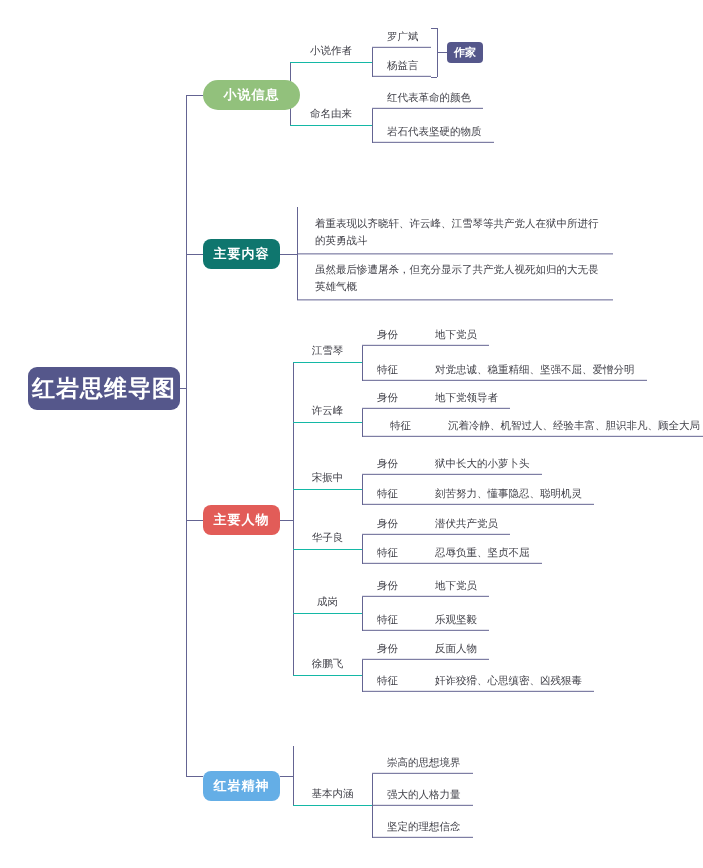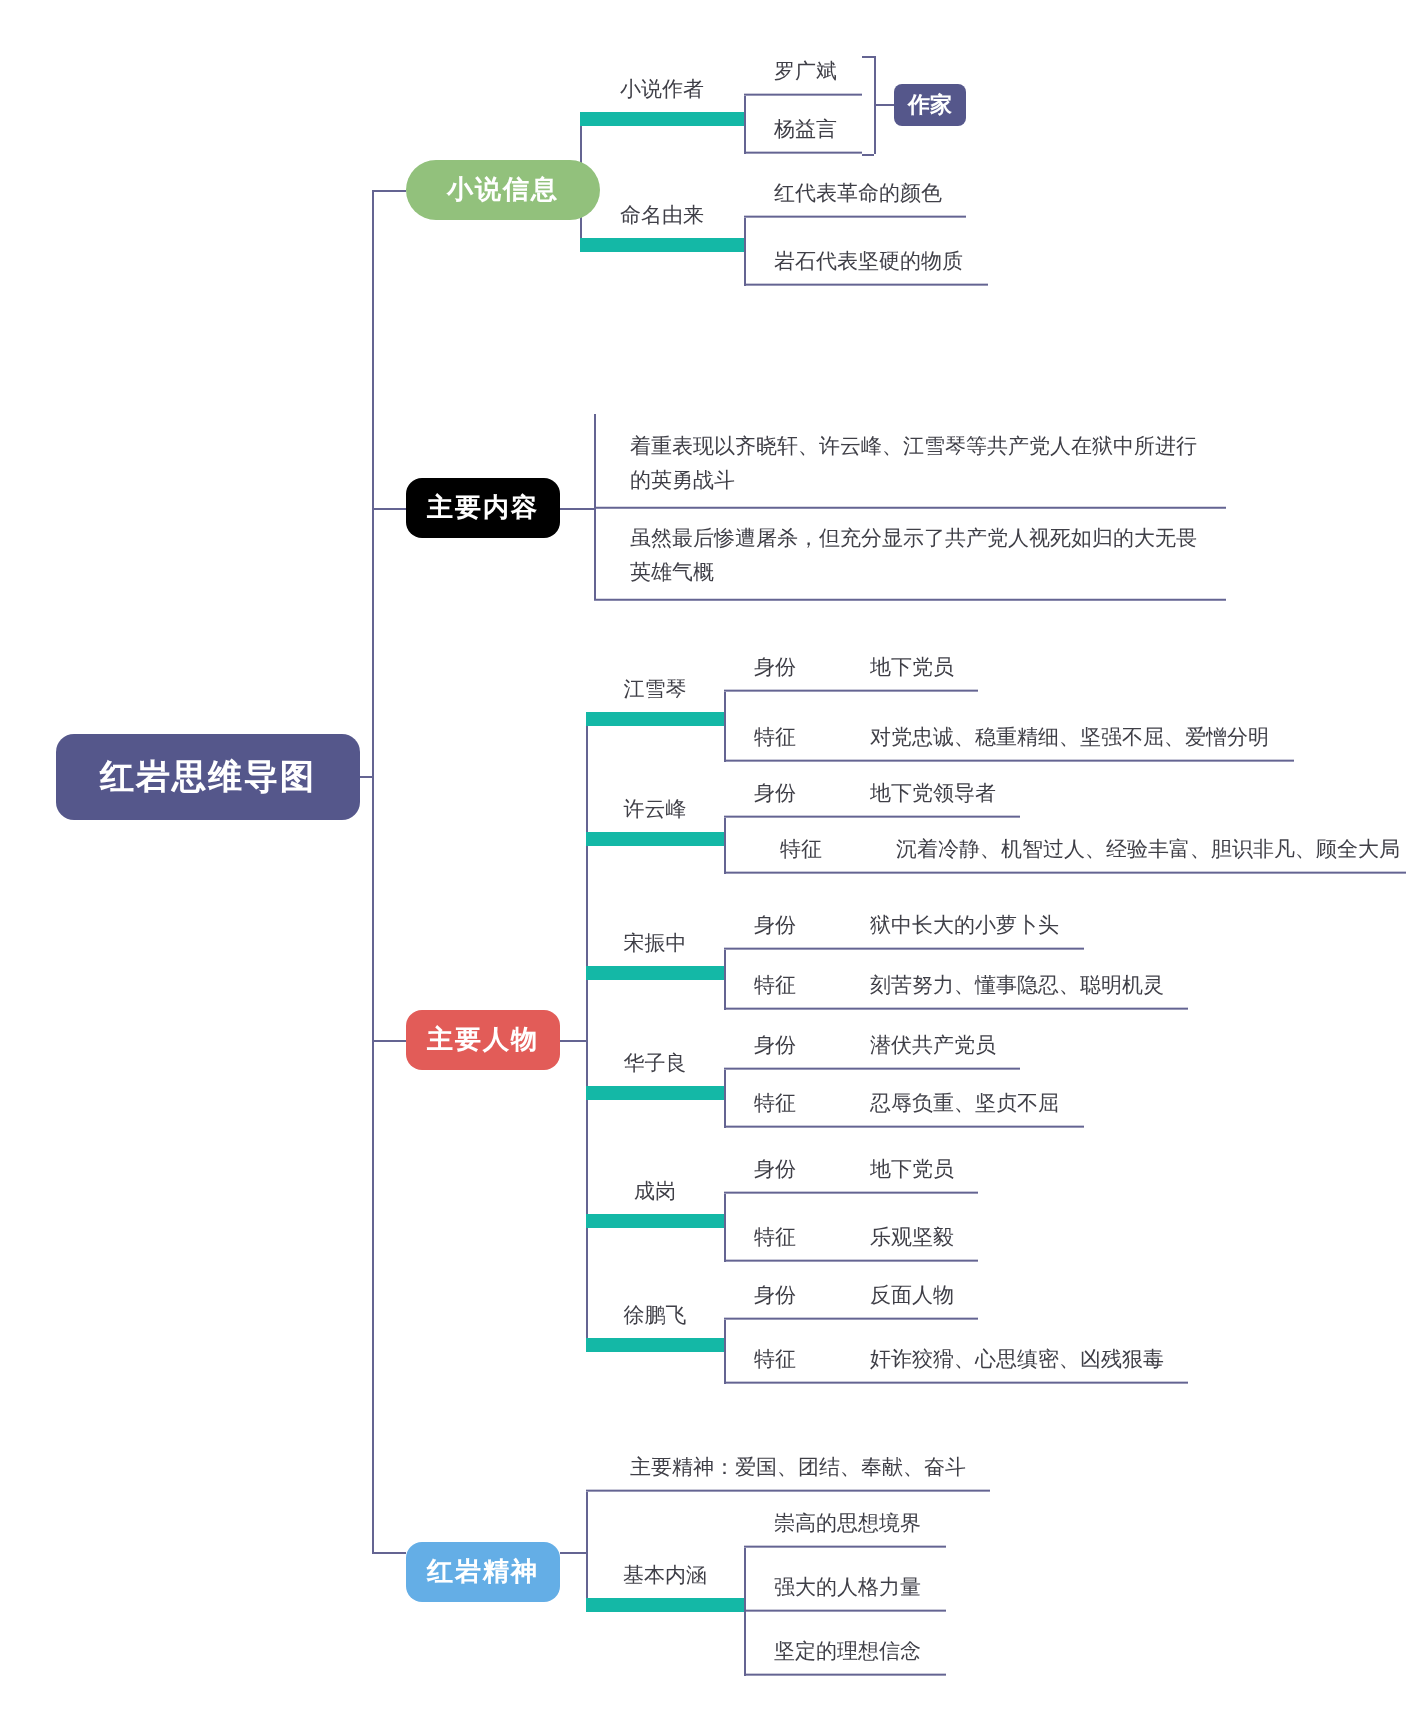--- a/index.html
+++ b/index.html
@@ -5,26 +5,26 @@
   html,body{margin:0;padding:0;background:#ffffff;}
   #canvas{
     position:relative;width:703px;height:868px;background:#ffffff;overflow:hidden;
     font-family:"Liberation Sans","DejaVu Sans",sans-serif;
   }
   .line{position:absolute;background:#646492;}
   .topic-box{
     position:absolute;display:flex;align-items:center;justify-content:center;
     color:#ffffff;font-weight:bold;border-radius:8px;box-sizing:border-box;
   }
-  .root-box{font-size:17px;letter-spacing:1px;border-radius:9px;}
+  .root-box{font-size:23px;letter-spacing:1px;border-radius:9px;}
   .branch-box{font-size:13px;letter-spacing:1px;}
   .tag-box{font-size:11px;border-radius:4px;font-weight:bold;}
   .span-node{
     position:absolute;transform:translateY(-100%);box-sizing:border-box;
-    border-bottom:7px solid #14b8a6;text-align:center;
+    border-bottom:1px solid #14b8a6;text-align:center;
     font-size:10.5px;color:#3f3f47;padding-bottom:4px;white-space:nowrap;
   }
   .leaf-node{
     position:absolute;transform:translateY(-100%);box-sizing:border-box;
     border-bottom:1px solid #646492;
     font-size:10.5px;color:#3f3f47;line-height:1.35;
     padding:0 12px 4px 15px;white-space:nowrap;
   }
   .wrap-node{
     white-space:normal;line-height:1.65;padding:0 8px 3px 18px;width:316px;
@@ -58,21 +58,21 @@
     <div class="line" style="left: 362px; top: 597px; width: 1px; height: 34px; background: rgb(100, 100, 146);"></div>
     <div class="line" style="left: 362px; top: 660px; width: 1px; height: 32px; background: rgb(100, 100, 146);"></div>
     <div class="line" style="left: 293px; top: 746px; width: 1px; height: 60px; background: rgb(100, 100, 146);"></div>
     <div class="line" style="left: 372px; top: 774px; width: 1px; height: 64px; background: rgb(100, 100, 146);"></div>
     <div class="line" style="left: 437px; top: 28px; width: 1px; height: 49px; background: rgb(100, 100, 146);"></div>
     <div class="line" style="left: 431px; top: 28px; width: 6px; height: 1px; background: rgb(100, 100, 146);"></div>
     <div class="line" style="left: 431px; top: 77px; width: 6px; height: 1px; background: rgb(100, 100, 146);"></div>
     <div class="line" style="left: 437px; top: 52px; width: 10px; height: 1px; background: rgb(100, 100, 146);"></div>
     <div class="topic-box root-box" style="left: 28px; top: 367px; width: 152px; height: 43px; background: rgb(85, 87, 139);">红岩思维导图</div>
     <div class="topic-box branch-box" style="left: 203px; top: 80px; width: 97px; height: 30px; background: rgb(146, 193, 124); border-radius: 15px;">小说信息</div>
-    <div class="topic-box branch-box" style="left: 203px; top: 239px; width: 77px; height: 30px; background: #000000;">主要内容</div>
+    <div class="topic-box branch-box" style="left: 203px; top: 239px; width: 77px; height: 30px; background: #0f766e;">主要内容</div>
     <div class="topic-box branch-box" style="left: 203px; top: 505px; width: 77px; height: 30px; background: rgb(226, 92, 88);">主要人物</div>
     <div class="topic-box branch-box" style="left: 203px; top: 761px; width: 77px; height: 30px; background: rgb(100, 174, 230); margin-top: 10px;">红岩精神</div>
     <div class="span-node" style="left: 290px; top: 63px; width: 82px;">小说作者</div>
     <div class="leaf-node" style="left: 372px; top: 48px;">罗广斌</div>
     <div class="leaf-node" style="left: 372px; top: 77px;">杨益言</div>
     <div class="topic-box tag-box" style="left: 447px; top: 42px; width: 36px; height: 21px; background: rgb(85, 87, 139);">作家</div>
     <div class="span-node" style="left: 290px; top: 126px; width: 82px;">命名由来</div>
     <div class="leaf-node" style="left: 372px; top: 109px;">红代表革命的颜色</div>
     <div class="leaf-node" style="left: 372px; top: 143px;">岩石代表坚硬的物质</div>
     <div class="leaf-node wrap-node" style="left: 297px; top: 254px;">着重表现以齐晓轩、许云峰、江雪琴等共产党人在狱中所进行的英勇战斗</div>
@@ -88,18 +88,17 @@
     <div class="leaf-node" style="left: 362px; top: 505px;"><span class="kv-key">特征</span><span>刻苦努力、懂事隐忍、聪明机灵</span></div>
     <div class="span-node" style="left: 293px; top: 550px; width: 69px;">华子良</div>
     <div class="leaf-node" style="left: 362px; top: 535px;"><span class="kv-key">身份</span><span>潜伏共产党员</span></div>
     <div class="leaf-node" style="left: 362px; top: 564px;"><span class="kv-key">特征</span><span>忍辱负重、坚贞不屈</span></div>
     <div class="span-node" style="left: 293px; top: 614px; width: 69px;">成岗</div>
     <div class="leaf-node" style="left: 362px; top: 597px;"><span class="kv-key">身份</span><span>地下党员</span></div>
     <div class="leaf-node" style="left: 362px; top: 631px;"><span class="kv-key">特征</span><span>乐观坚毅</span></div>
     <div class="span-node" style="left: 293px; top: 676px; width: 69px;">徐鹏飞</div>
     <div class="leaf-node" style="left: 362px; top: 660px;"><span class="kv-key">身份</span><span>反面人物</span></div>
     <div class="leaf-node" style="left: 362px; top: 692px;"><span class="kv-key">特征</span><span>奸诈狡猾、心思缜密、凶残狠毒</span></div>
-    <div class="leaf-node spirit-main" style="left: 293px; top: 746px;">主要精神：爱国、团结、奉献、奋斗</div>
     <div class="span-node" style="left: 293px; top: 806px; width: 79px;">基本内涵</div>
     <div class="leaf-node" style="left: 372px; top: 774px;">崇高的思想境界</div>
     <div class="leaf-node" style="left: 372px; top: 806px;">强大的人格力量</div>
     <div class="leaf-node" style="left: 372px; top: 838px;">坚定的理想信念</div>
   </div>
 
 </body></html>

